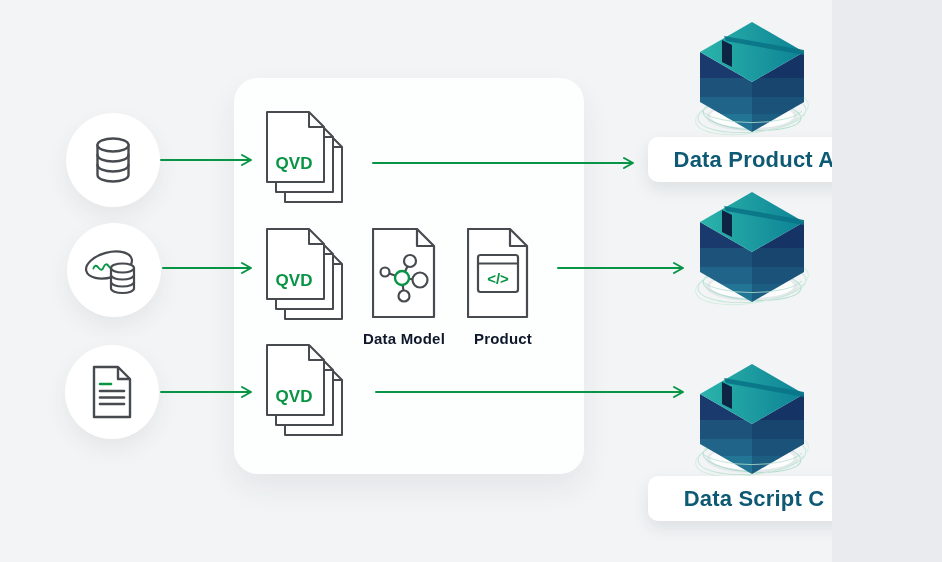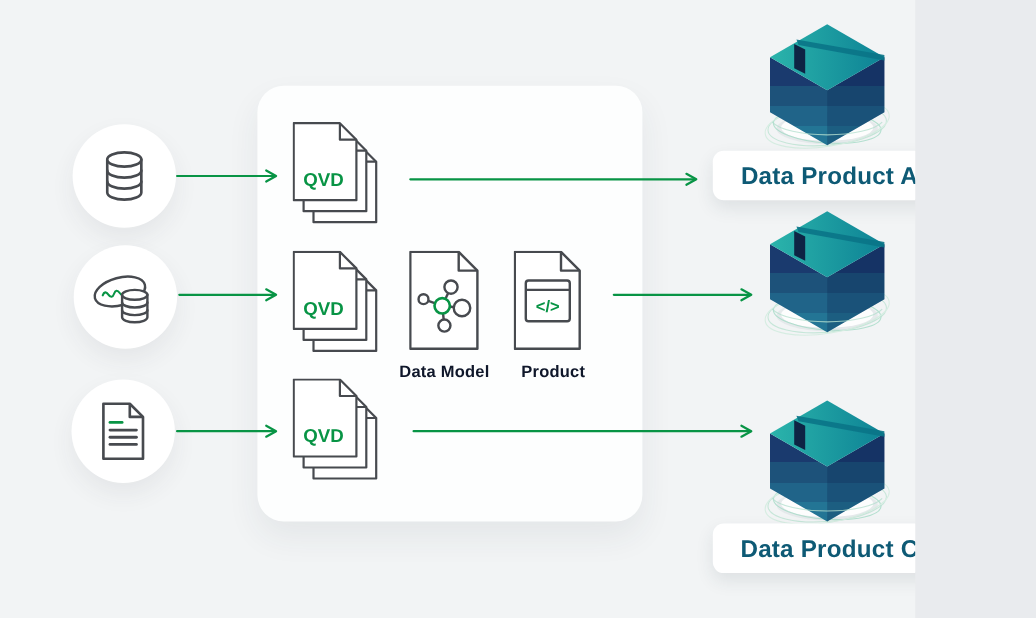--- a/index.html
+++ b/index.html
@@ -261,15 +261,15 @@
       <ellipse cx="60" cy="101" rx="49" ry="15" stroke="#a9dcc9" transform="rotate(4 60 101)"></ellipse>
       <ellipse cx="60" cy="99" rx="57" ry="20" stroke="#d2ecdf" transform="rotate(-9 60 99)"></ellipse>
     </g>
     <polygon points="8,38 60,68 112,38 112,88 60,118 8,88" fill="url(#bodyGrad)"></polygon>
     <polygon points="60,68 112,38 112,88 60,118" fill="#0c2550" opacity="0.28"></polygon>
     <polygon points="60,8 112,38 60,68 8,38" fill="url(#topGrad)"></polygon>
     <polygon points="32,22 112,36 112,41 34,27" fill="#0a7487" opacity="0.9"></polygon>
     <polygon points="30,26 40,31 40,53 30,48" fill="#0e2444"></polygon>
     <path d="M10,97 A52,16 0 0 0 110,97" fill="none" stroke="#b5e0cf" opacity="0.8"></path>
   </svg>
-  <div class="product-label" id="labelC">Data Product C</div>
+  <div class="product-label" id="labelC">Data Script C</div>
 
 </div>
 
 </body></html>

